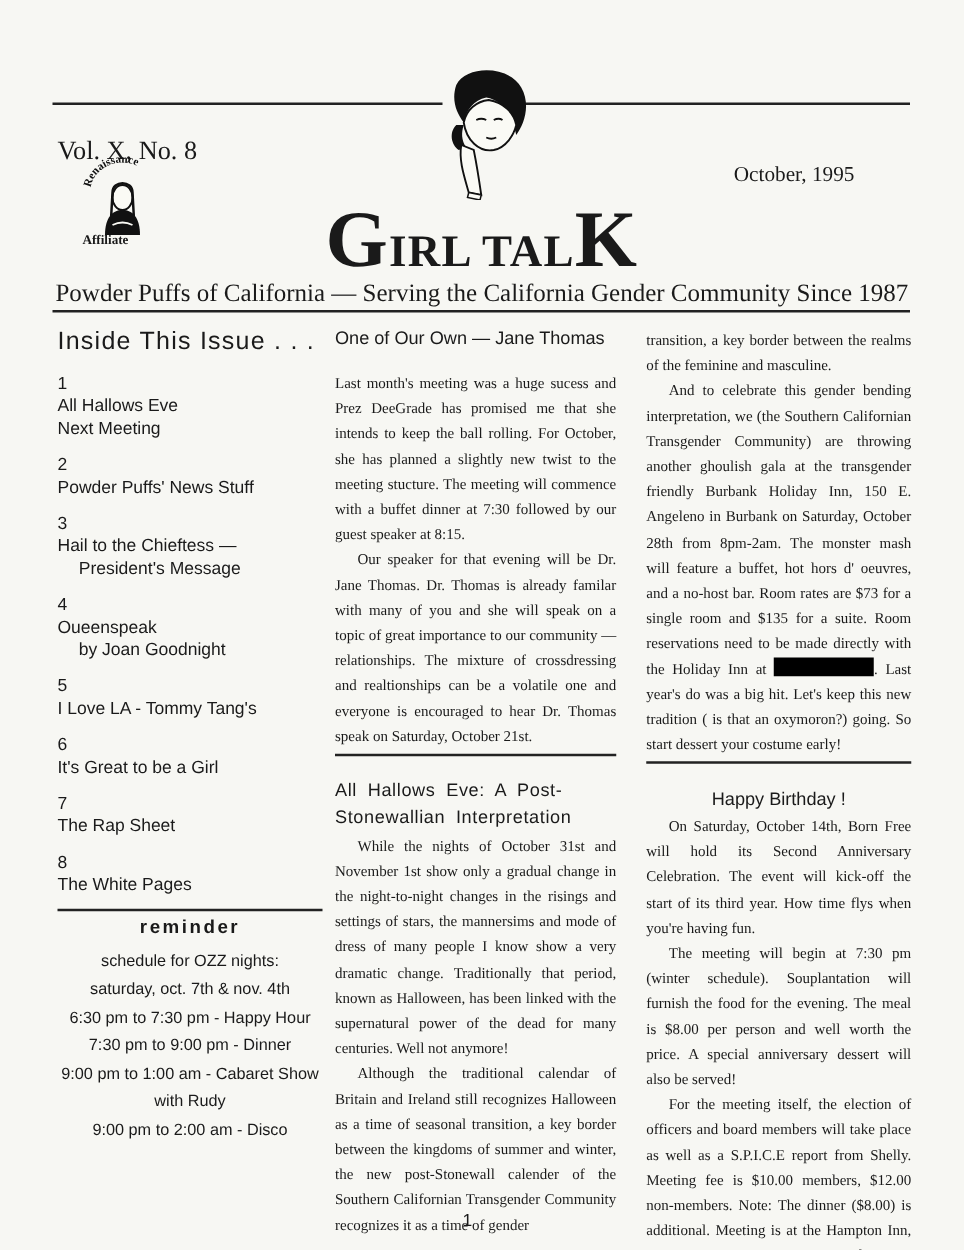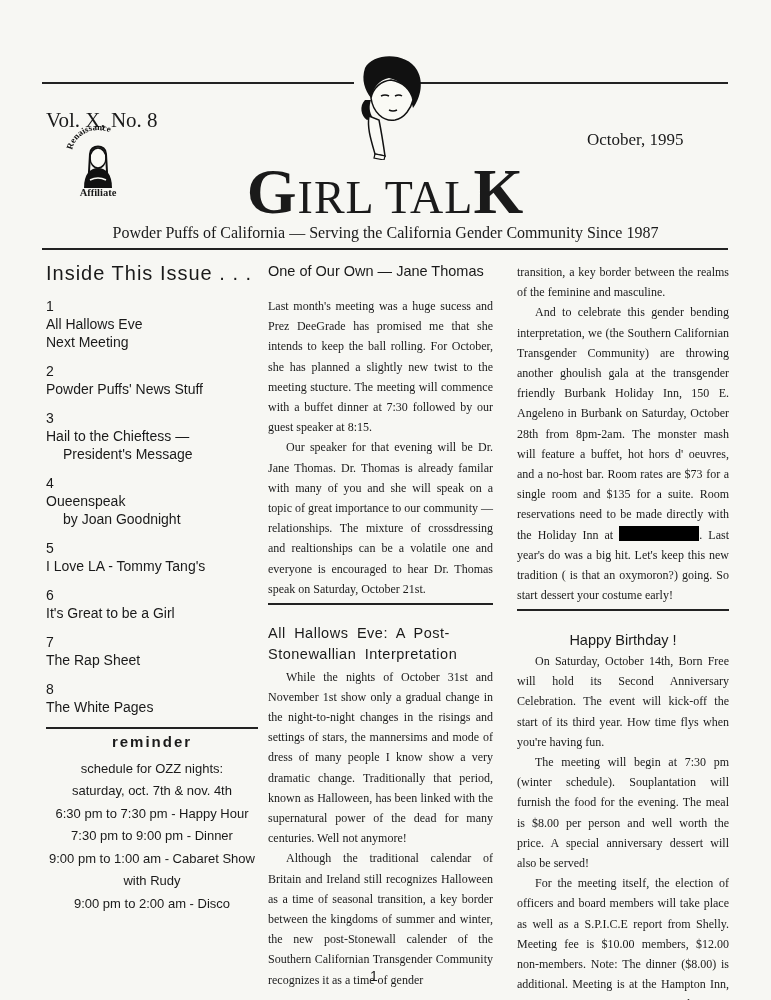--- a/index.html
+++ b/index.html
@@ -11,22 +11,22 @@
   .abs { position: absolute; }
   .rule { position: absolute; height: 1.5px; background: #222; }
   .serif { font-family: "Liberation Serif", serif; }
   .sans { font-family: "Liberation Sans", sans-serif; }
 
   
   #vol { left: 46px; top: 108px; font-size: 21px; }
   #date { left: 587px; top: 98px; font-size: 17px; margin-top: 32px; }
   #masthead { left: 0; width: 771px; top: 160px; text-align: center; font-size: 64px; line-height: 64px; letter-spacing: 1px; }
   #masthead .big { font-size: 64px; font-weight: bold; }
-  #masthead .sc { font-size: 46px; }
-  #tagline { left: 0; width: 771px; top: 224px; text-align: center; font-size: 16px; }
+  #masthead .sc { font-size: 36px; font-weight: bold; }
+  #tagline { left: 0; width: 771px; top: 224px; text-align: center; font-size: 20px; }
 
   
   .col { position: absolute; }
   #col1 { left: 46px; top: 262px; width: 212px; }
   #col2 { left: 268px; top: 262px; width: 225px; }
   #col3 { left: 517px; top: 262px; width: 212px; }
 
   .toc-title { font-size: 20px; letter-spacing: 1px; margin: 0 0 12px 0; font-weight: normal; }
   .toc-item { font-size: 14px; line-height: 18px; margin-bottom: 11px; }
   .toc-item .indent { padding-left: 17px; display: block; }
@@ -69,21 +69,21 @@
   <svg width="64" height="76" viewBox="0 0 64 76">
     <path id="arcpath" d="M6 30 A26 24 0 0 1 58 30" fill="none"></path>
     <text font-family="Liberation Serif, serif" font-size="9" font-weight="bold" fill="#111">
       <textPath href="#arcpath" startOffset="4">Renaissance</textPath>
     </text>
     <ellipse cx="32" cy="34" rx="8" ry="10" fill="#fafaf5" stroke="#111" stroke-width="1.5"></ellipse>
     <path d="M24 30 C24 20, 40 20, 40 30 L41 48 L23 48 Z" fill="none" stroke="#111" stroke-width="2"></path>
     <path d="M18 64 C18 50, 24 44, 32 44 C40 44, 46 50, 46 64 Z" fill="#111"></path>
     <path d="M24 56 q8 -4 16 0" stroke="#fafaf5" stroke-width="1.5" fill="none"></path>
   </svg>
-  <div class="serif" style="position:absolute; left:0; top:63px; width:64px; text-align:center; font-size:10.5px; font-weight:bold;">Affiliate</div>
+  <div class="serif" style="position:absolute; left:0; top:63px; width:64px; font-size:10.5px; font-weight:bold;">Affiliate</div>
 </div>
 
 <div class="abs serif" id="masthead">
   <span class="big">G</span><span class="sc">IRL </span><span class="sc">TAL</span><span class="big">K</span>
 </div>
 <div class="abs" id="tagline">Powder Puffs of California — Serving the California Gender Community Since 1987</div>
 <div class="rule" style="left:42px; top:248px; width:686px;"></div>
 
 <div class="col sans" id="col1">
   <h2 class="toc-title sans">Inside This Issue . . .</h2>

